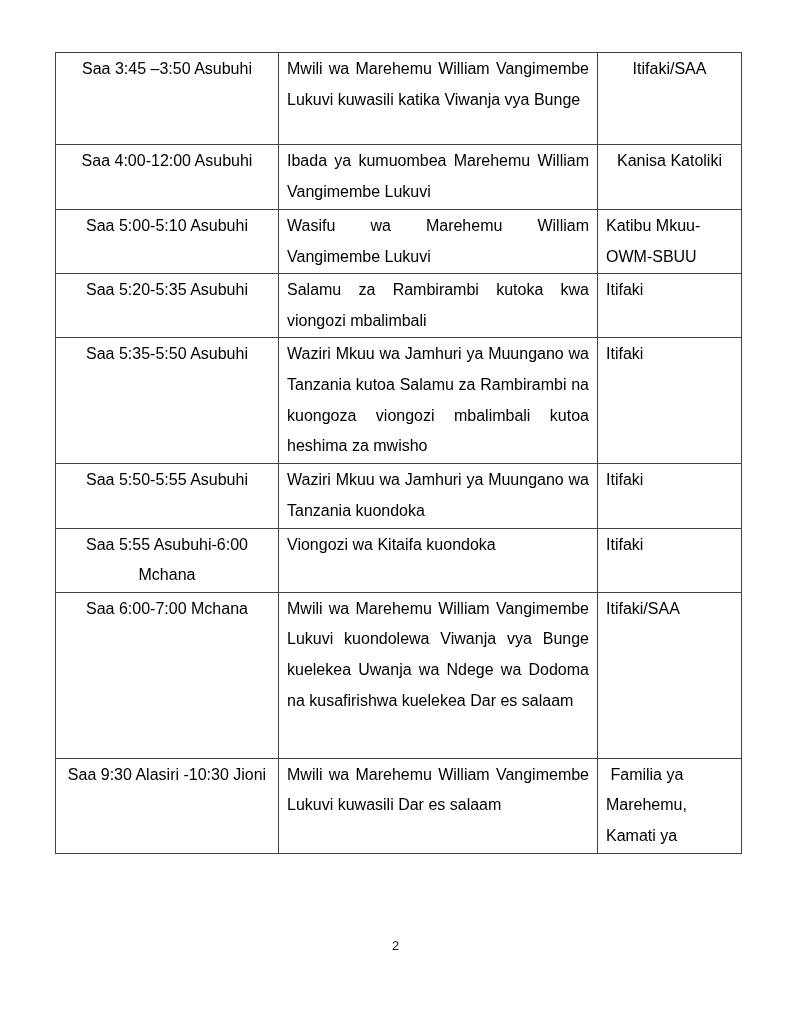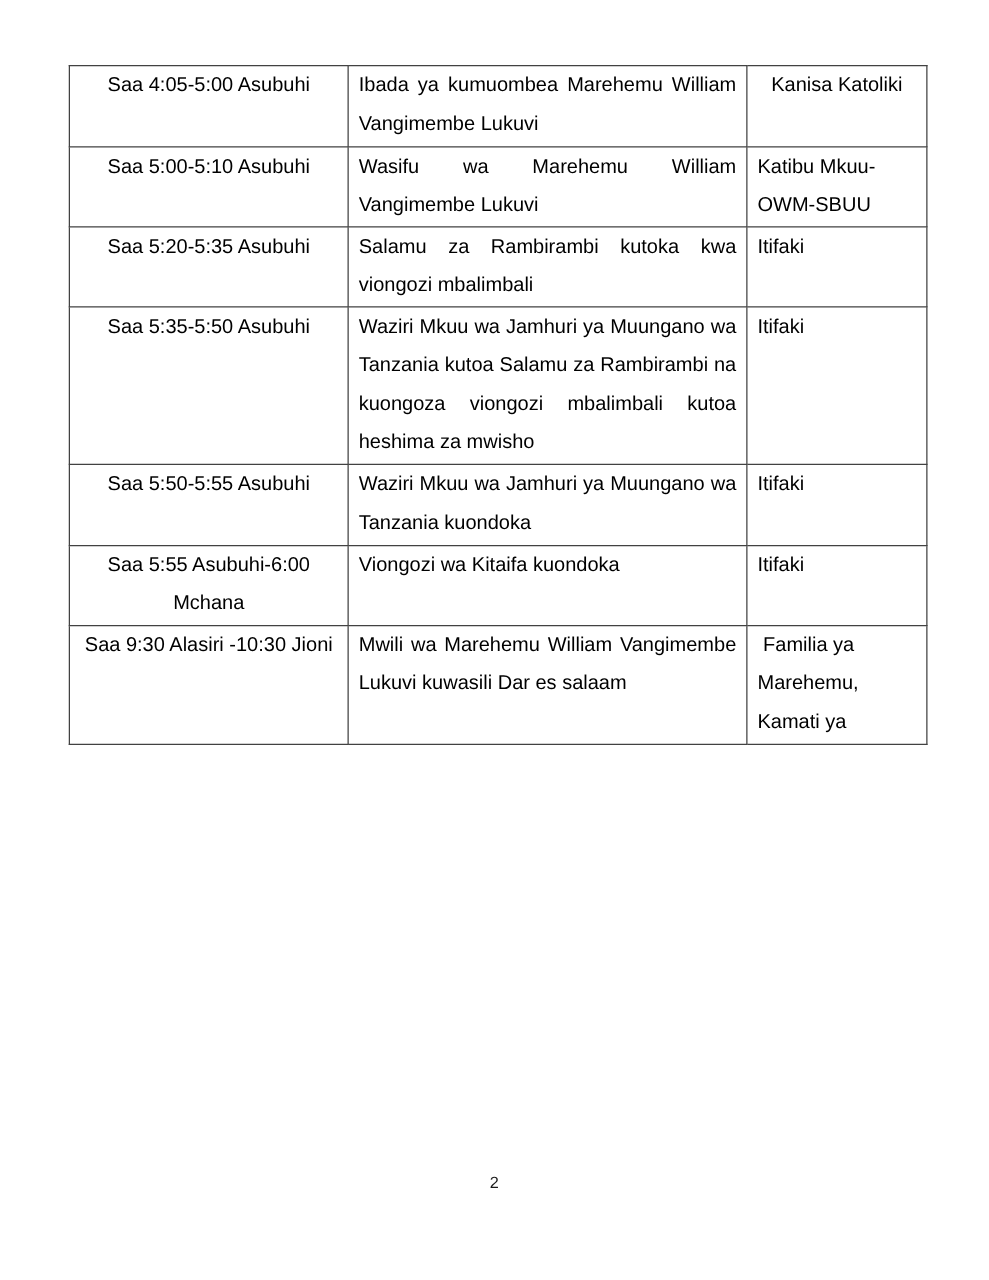--- a/index.html
+++ b/index.html
@@ -74,22 +74,27 @@
 
 <div class="page">
 
   <table class="schedule">
     <colgroup>
       <col class="c1">
         <col class="c2">
         <col class="c3">
     </colgroup>
     <tbody>
+      <tr class="r1">
+        <td class="col-time">Saa 3:45 –3:50 Asubuhi</td>
+        <td class="col-activity">Mwili wa Marehemu William Vangimembe Lukuvi kuwasili katika Viwanja vya Bunge</td>
+        <td class="col-resp center">Itifaki/SAA</td>
+      </tr>
       <tr class="r2">
-        <td class="col-time">Saa 4:05-5:00 Asubuhi</td>
+        <td class="col-time">Saa 4:00-12:00 Asubuhi</td>
         <td class="col-activity">Ibada ya kumuombea Marehemu William Vangimembe Lukuvi</td>
         <td class="col-resp center">Kanisa Katoliki</td>
       </tr>
       <tr class="r3">
         <td class="col-time">Saa 5:00-5:10 Asubuhi</td>
         <td class="col-activity">Wasifu wa Marehemu William Vangimembe Lukuvi</td>
         <td class="col-resp">Katibu Mkuu-OWM-SBUU</td>
       </tr>
       <tr class="r5">
         <td class="col-time">Saa 5:20-5:35 Asubuhi</td>
@@ -104,20 +109,25 @@
       <tr class="r7">
         <td class="col-time">Saa 5:50-5:55 Asubuhi</td>
         <td class="col-activity">Waziri Mkuu wa Jamhuri ya Muungano wa Tanzania kuondoka</td>
         <td class="col-resp">Itifaki</td>
       </tr>
       <tr class="r8">
         <td class="col-time">Saa 5:55 Asubuhi-6:00 Mchana</td>
         <td class="col-activity">Viongozi wa Kitaifa kuondoka</td>
         <td class="col-resp">Itifaki</td>
       </tr>
+      <tr class="r9">
+        <td class="col-time">Saa 6:00-7:00 Mchana</td>
+        <td class="col-activity">Mwili wa Marehemu William Vangimembe Lukuvi kuondolewa Viwanja vya Bunge kuelekea Uwanja wa Ndege wa Dodoma na kusafirishwa kuelekea Dar es salaam</td>
+        <td class="col-resp">Itifaki/SAA</td>
+      </tr>
       <tr class="r10">
         <td class="col-time">Saa 9:30 Alasiri -10:30 Jioni</td>
         <td class="col-activity">Mwili wa Marehemu William Vangimembe Lukuvi kuwasili Dar es salaam</td>
         <td class="col-resp"> Familia ya Marehemu, Kamati ya</td>
       </tr>
     </tbody>
   </table>
 
   <div class="page-number">2</div>
 

